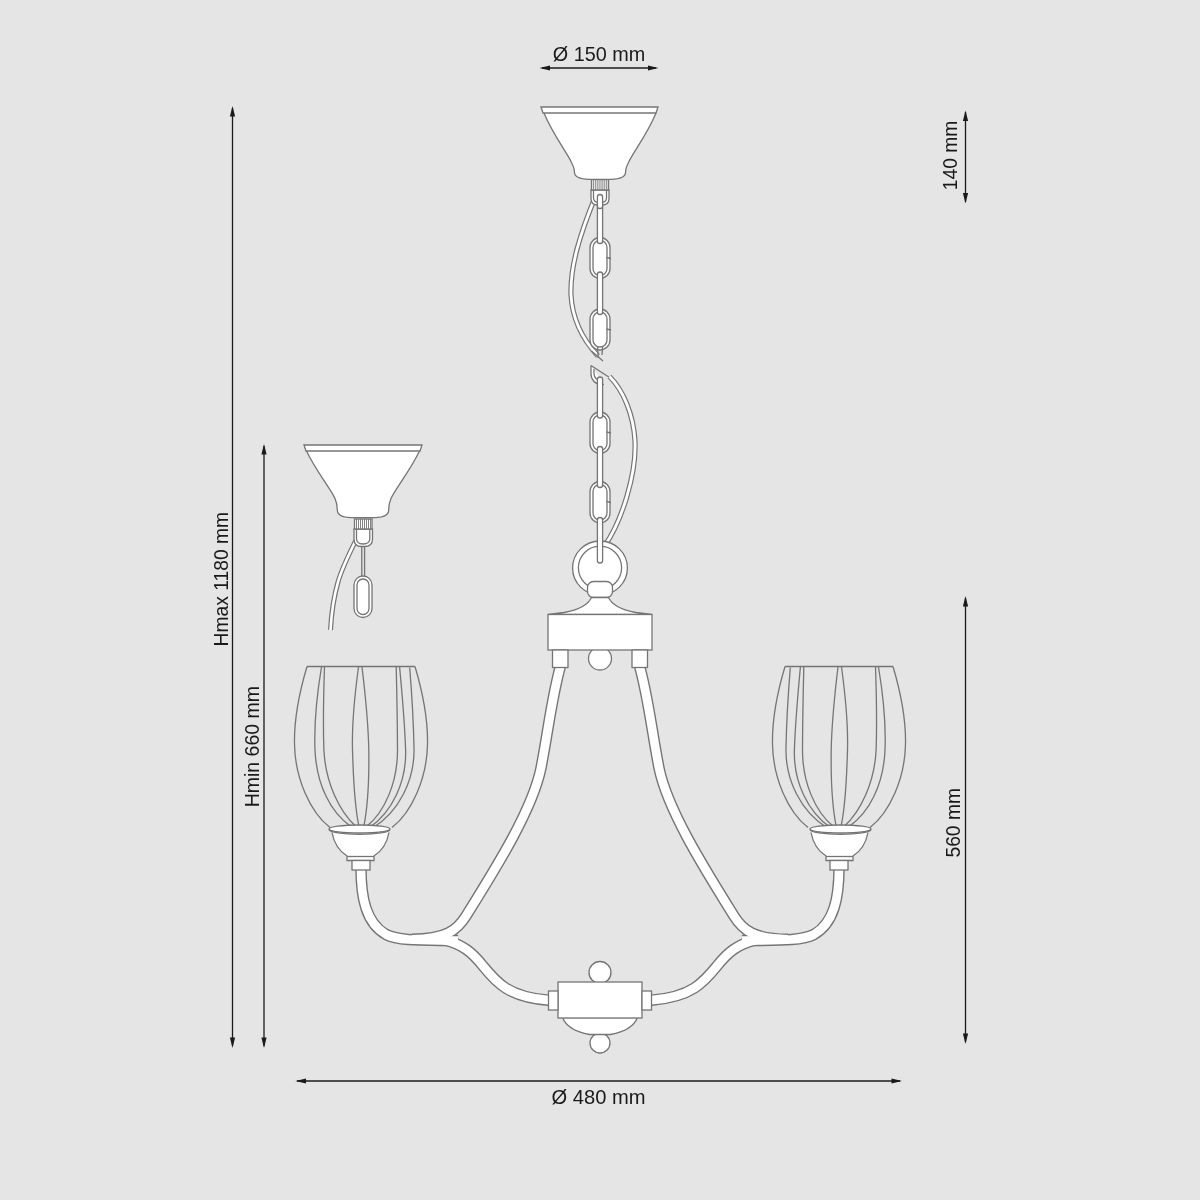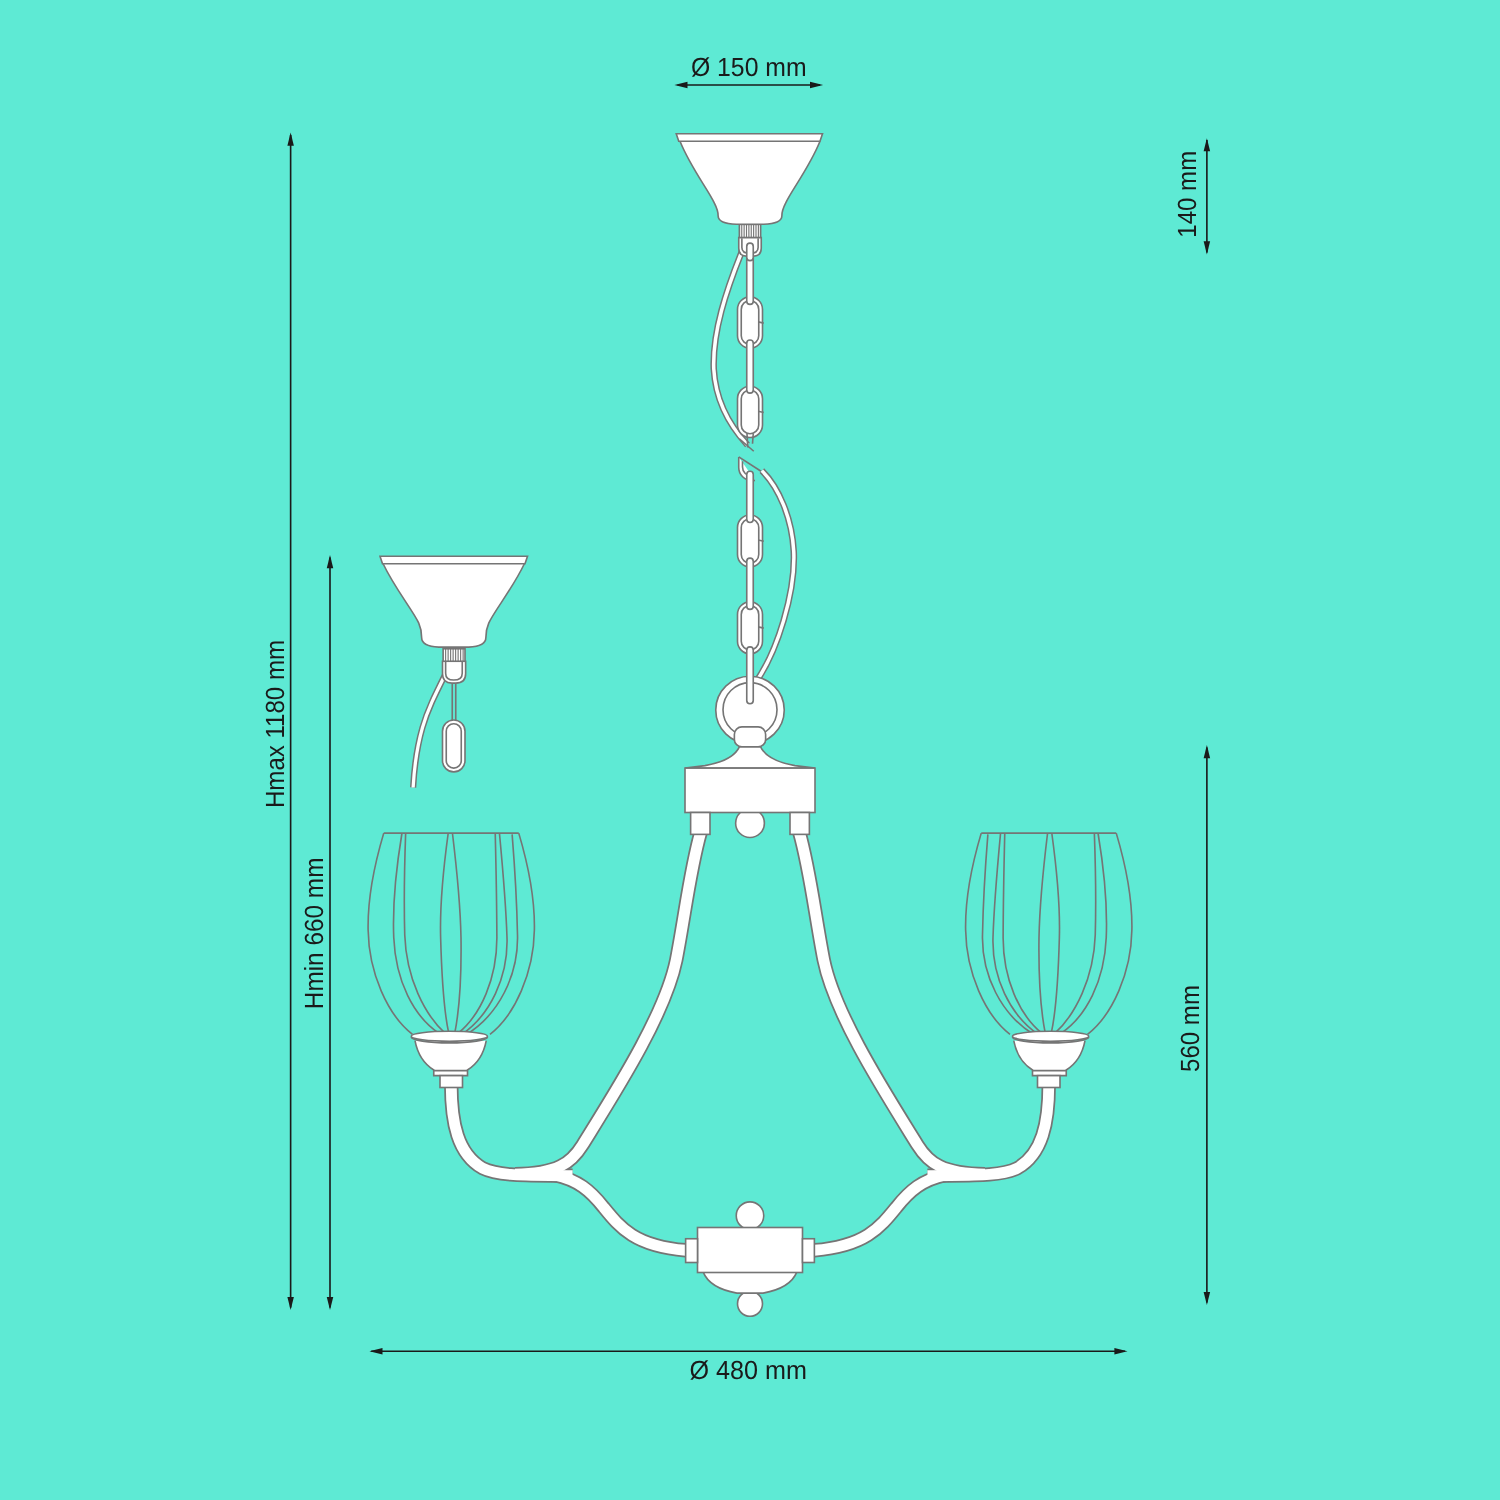--- a/index.html
+++ b/index.html
@@ -1,16 +1,16 @@
 <!DOCTYPE html>
 <html><head>
 <meta charset="utf-8">
 <style>
   html,body{margin:0;padding:0;background:#fff;}
-  .wrap{width:1200px;height:1200px;position:relative;background:#5eead4;}
+  .wrap{width:1200px;height:1200px;position:relative;background:#e5e5e5;}
   text{font-family:"Liberation Sans", sans-serif; fill:#1a1a1a;}
 </style>
 </head>
 <body>
 <div class="wrap">
 <svg width="1200" height="1200" viewBox="0 0 1200 1200">
 <defs>
   <path id="arrR" d="M0,0 L-10.5,-2.6 L-10.5,2.6 Z"></path>
   <path id="arrU" d="M0,0 L-2.6,10.5 L2.6,10.5 Z"></path>
 </defs>

